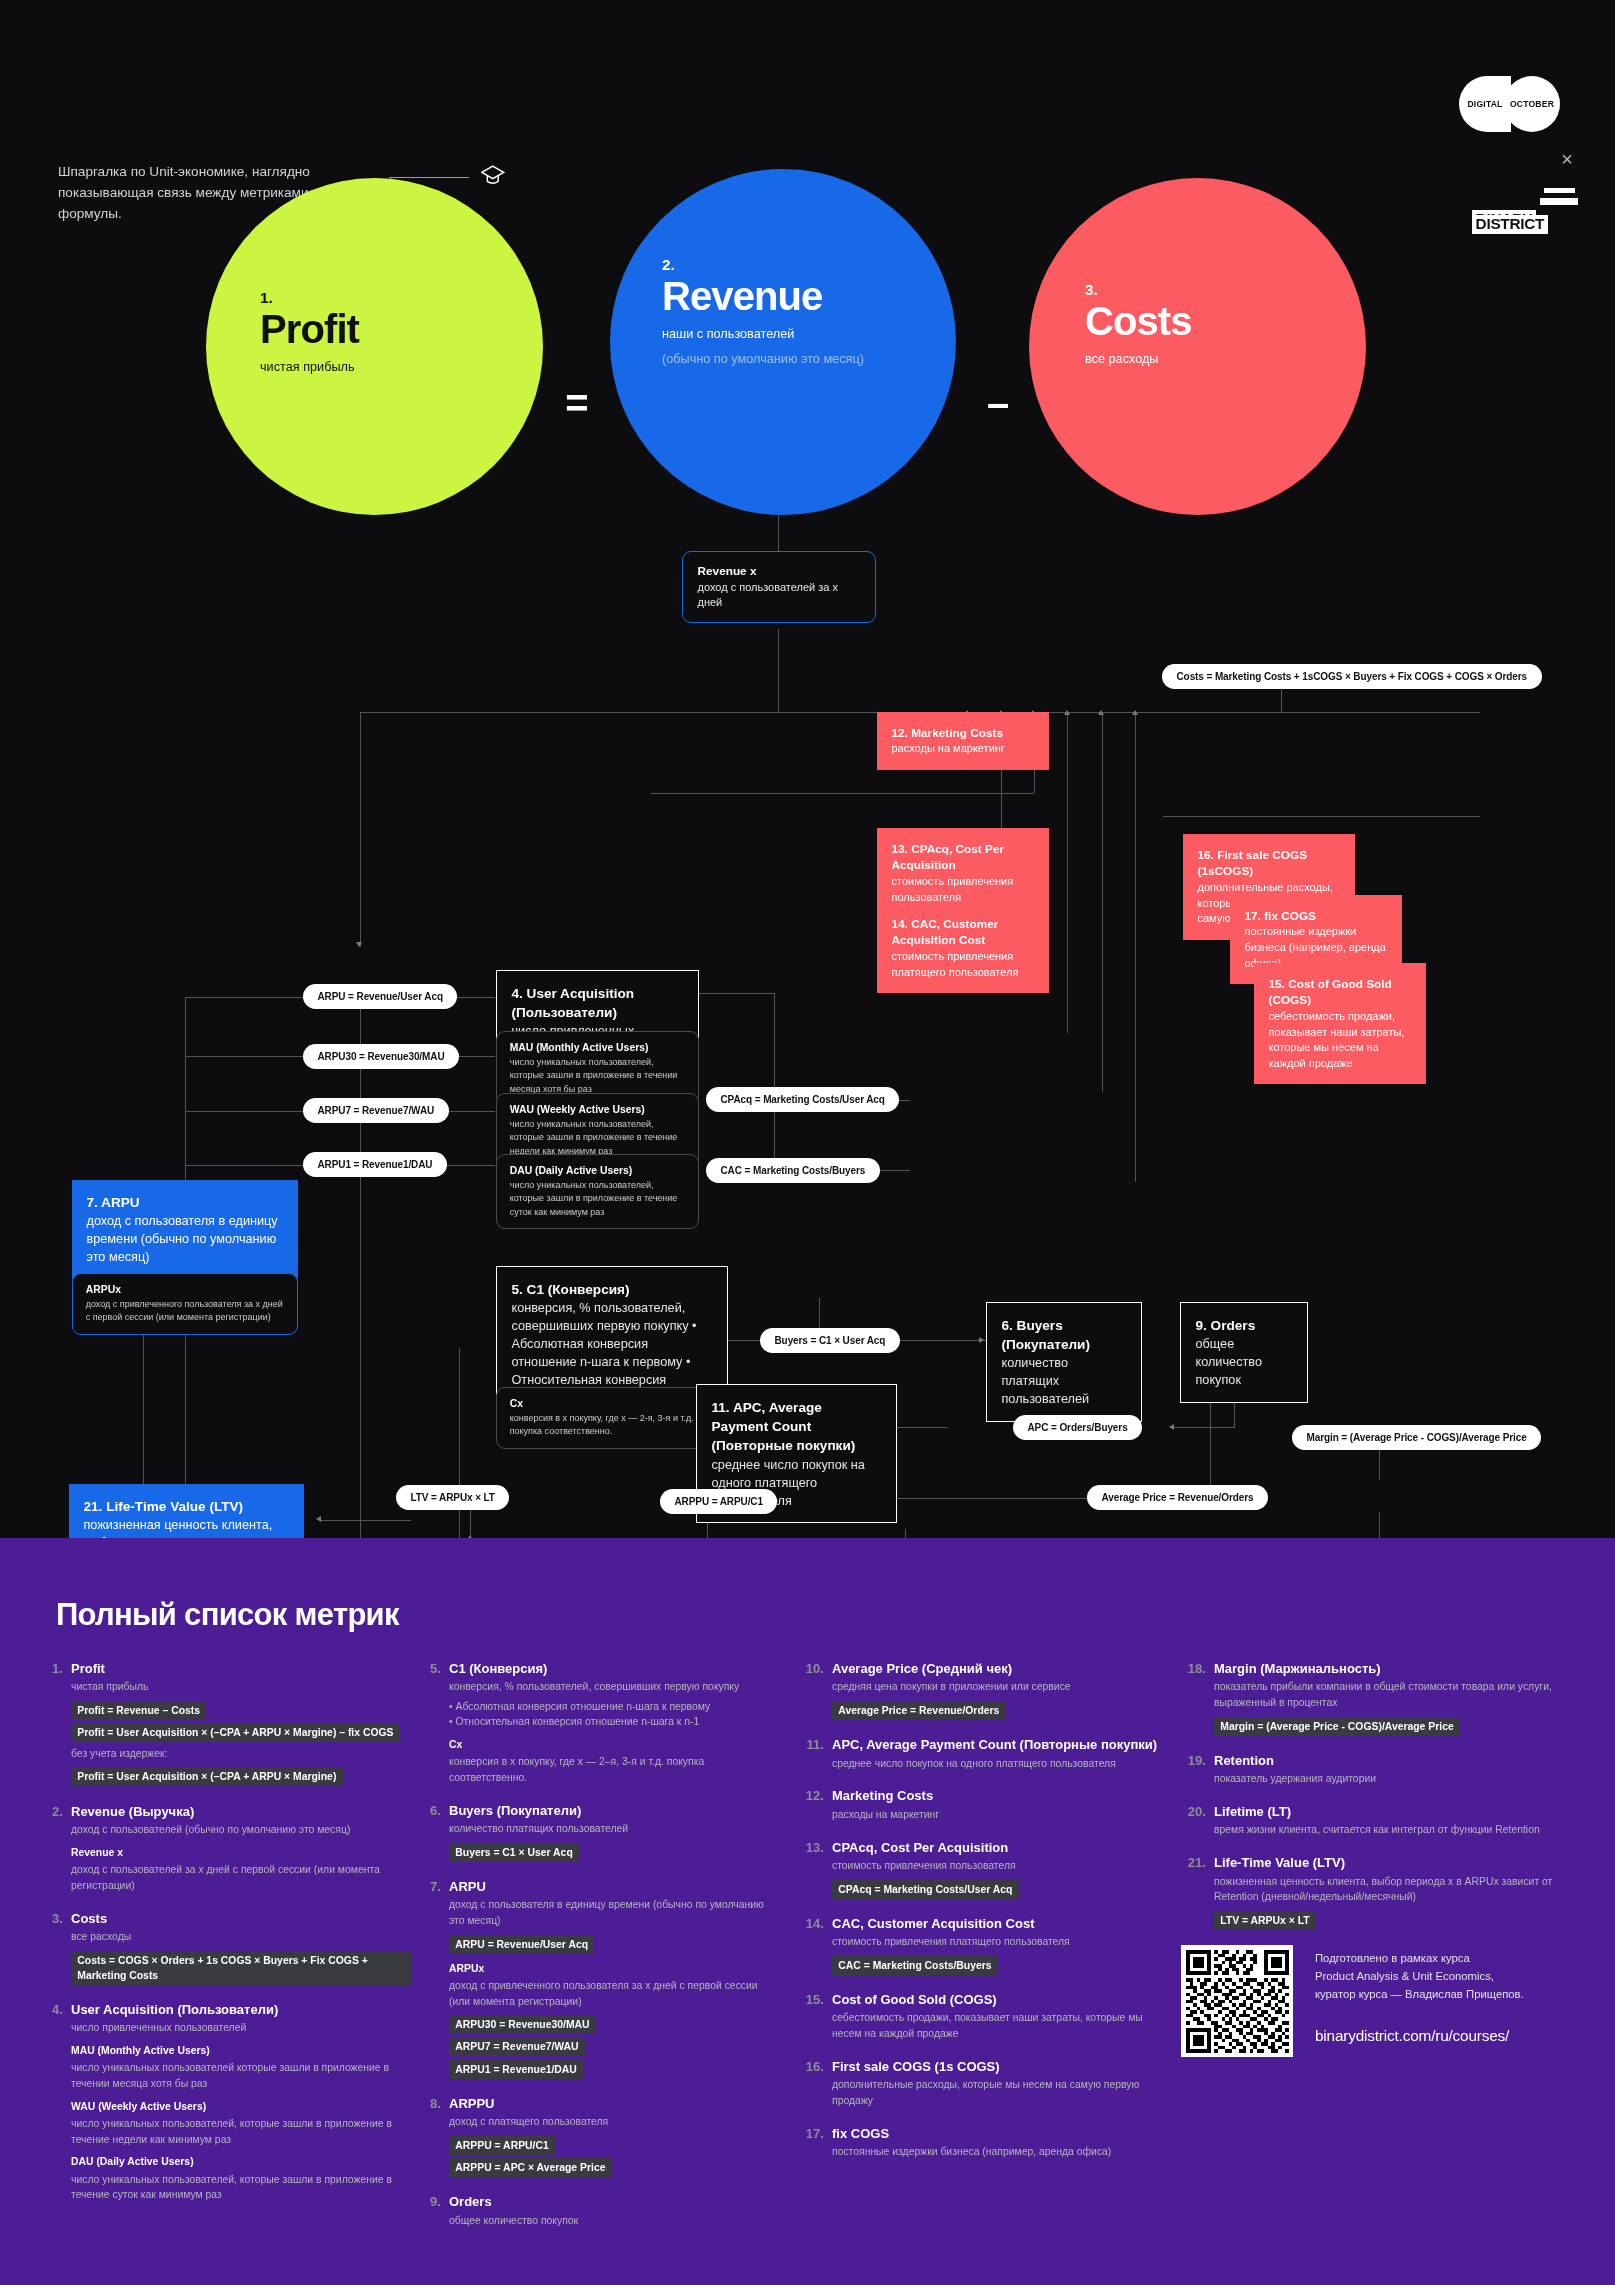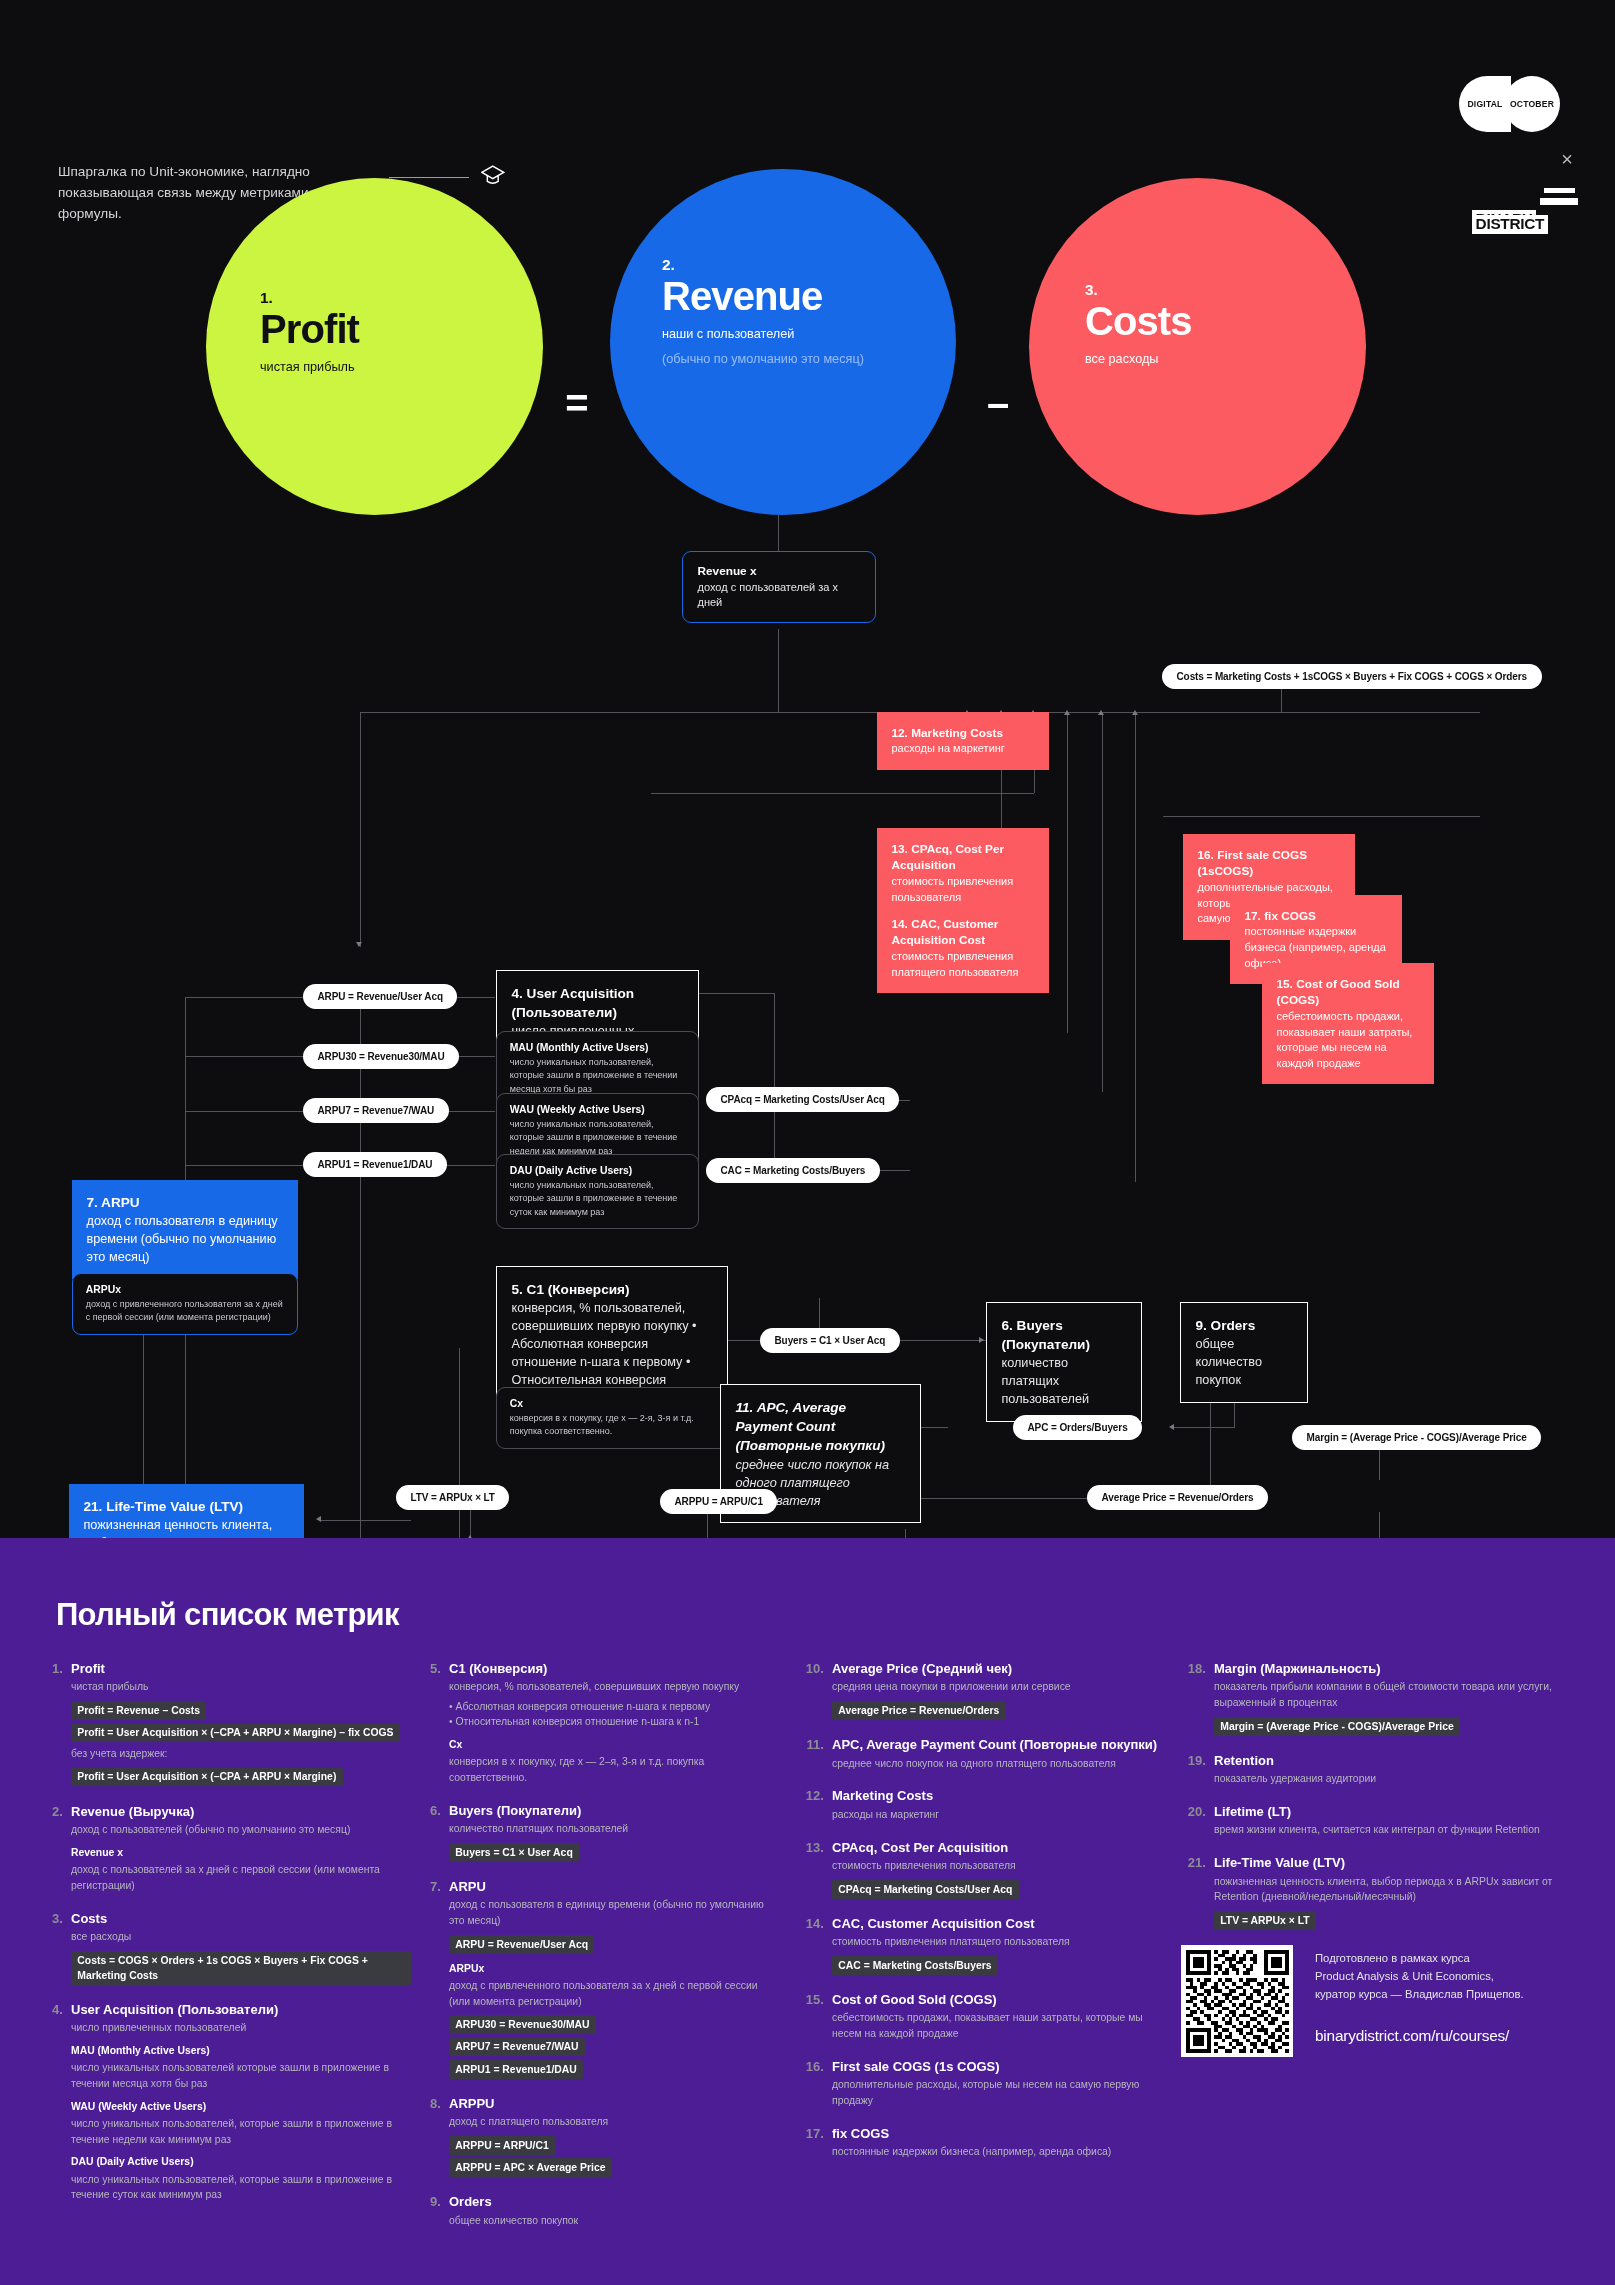--- a/index.html
+++ b/index.html
@@ -301,21 +301,21 @@
   </div>
 
   <div class="node outline" style="left:986px;top:1067px;width:156px;">
     <span class="t">6. Buyers (Покупатели)</span>
     <span class="d">количество платящих пользователей</span>
   </div>
   <div class="node outline" style="left:1180px;top:1067px;width:128px;">
     <span class="t">9. Orders</span>
     <span class="d">общее количество покупок</span>
   </div>
-  <div class="node outline" style="left:720px;top:1149px;width:201px;font-style:italic;">
+  <div class="node outline" style="left:696px;top:1149px;width:201px;">
     <span class="t">11. APC, Average Payment Count (Повторные покупки)</span>
     <span class="d">среднее число покупок на одного платящего пользователя</span>
   </div>
 
   <div class="node red" style="left:877px;top:477px;width:172px;">
     <span class="t">12. Marketing Costs</span>
     <span class="d">расходы на маркетинг</span>
   </div>
   <div class="node red" style="left:877px;top:593px;width:172px;">
     <span class="t">13. CPAcq, Cost Per Acquisition</span>
@@ -326,21 +326,21 @@
     <span class="d">стоимость привлечения платящего пользователя</span>
   </div>
   <div class="node red" style="left:1183px;top:599px;width:172px;">
     <span class="t">16. First sale COGS (1sCOGS)</span>
     <span class="d">дополнительные расходы, которые мы несем на самую первую продажу</span>
   </div>
   <div class="node red" style="left:1230px;top:660px;width:172px;">
     <span class="t">17. fix COGS</span>
     <span class="d">постоянные издержки бизнеса (например, аренда офиса)</span>
   </div>
-  <div class="node red" style="left:1254px;top:728px;width:172px;margin-left:8px;">
+  <div class="node red" style="left:1254px;top:728px;width:172px;">
     <span class="t">15. Cost of Good Sold (COGS)</span>
     <span class="d">себестоимость продажи, показывает наши затраты, которые мы несем на каждой продаже</span>
   </div>
 
   <div class="node blue" style="left:69px;top:1249px;width:235px;">
     <span class="t">21. Life-Time Value (LTV)</span>
     <span class="d">пожизненная ценность клиента, выбор периода x в ARPUx зависит от Retention (дневной/недельный/месячный)</span>
   </div>
   <div class="node outline" style="left:375px;top:1332px;width:221px;">
     <span class="t">20. Lifetime (LT)</span>

